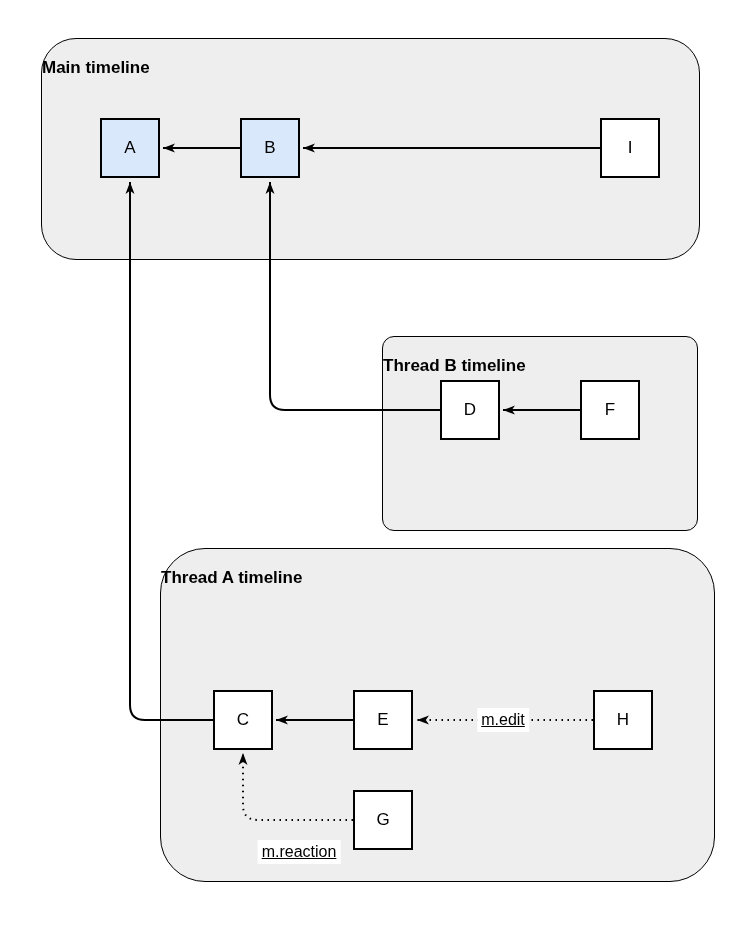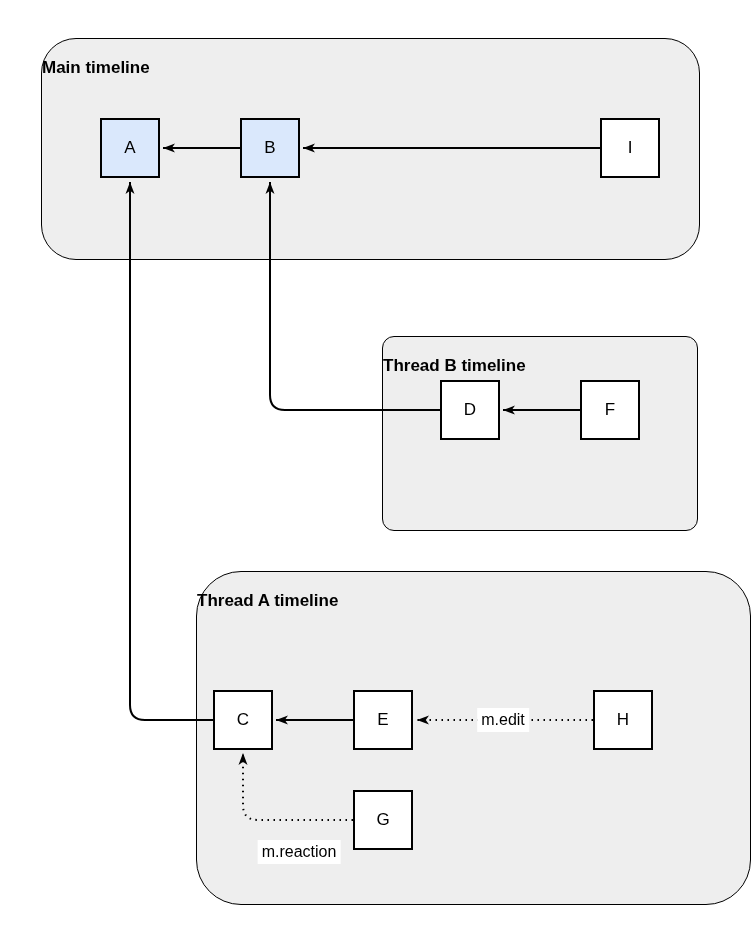--- a/index.html
+++ b/index.html
@@ -39,21 +39,21 @@
     left: 0;
     right: 0;
     text-align: left;
     font-weight: bold;
     font-size: 17px;
     line-height: 20px;
     color: var(--text-color);
   }
   #container-main   { left: 41px;  top: 38px;  width: 659px; height: 222px; border-radius: 35px; }
   #container-threadb{ left: 382px; top: 300px; width: 316px; height: 195px; border-radius: 12px; margin-top: 36px; }
-  #container-threada{ left: 160px; top: 571px; width: 555px; height: 334px; border-radius: 45px; margin-left: 36px; }
+  #container-threada{ left: 160px; top: 548px; width: 555px; height: 334px; border-radius: 45px; }
 
   svg.edge-layer {
     position: absolute;
     left: 0; top: 0;
     width: 756px; height: 942px;
     z-index: 2;
   }
   .edge {
     fill: none;
     stroke: var(--edge-color);
@@ -87,20 +87,21 @@
 
   .edge-label {
     position: absolute;
     transform: translate(-50%, -50%);
     background: var(--edge-label-bg);
     font-size: 16px;
     line-height: 18px;
     padding: 3px 4px;
     z-index: 4;
     white-space: nowrap;
+    text-decoration: underline;
   }
   #label-medit     { left: 503px; top: 720px; }
   #label-mreaction { left: 275px; top: 852px; margin-left: 24px; }
 </style>
 </head>
 <body>
 
 <div class="canvas">
 
   <div class="container-box" id="container-main">

